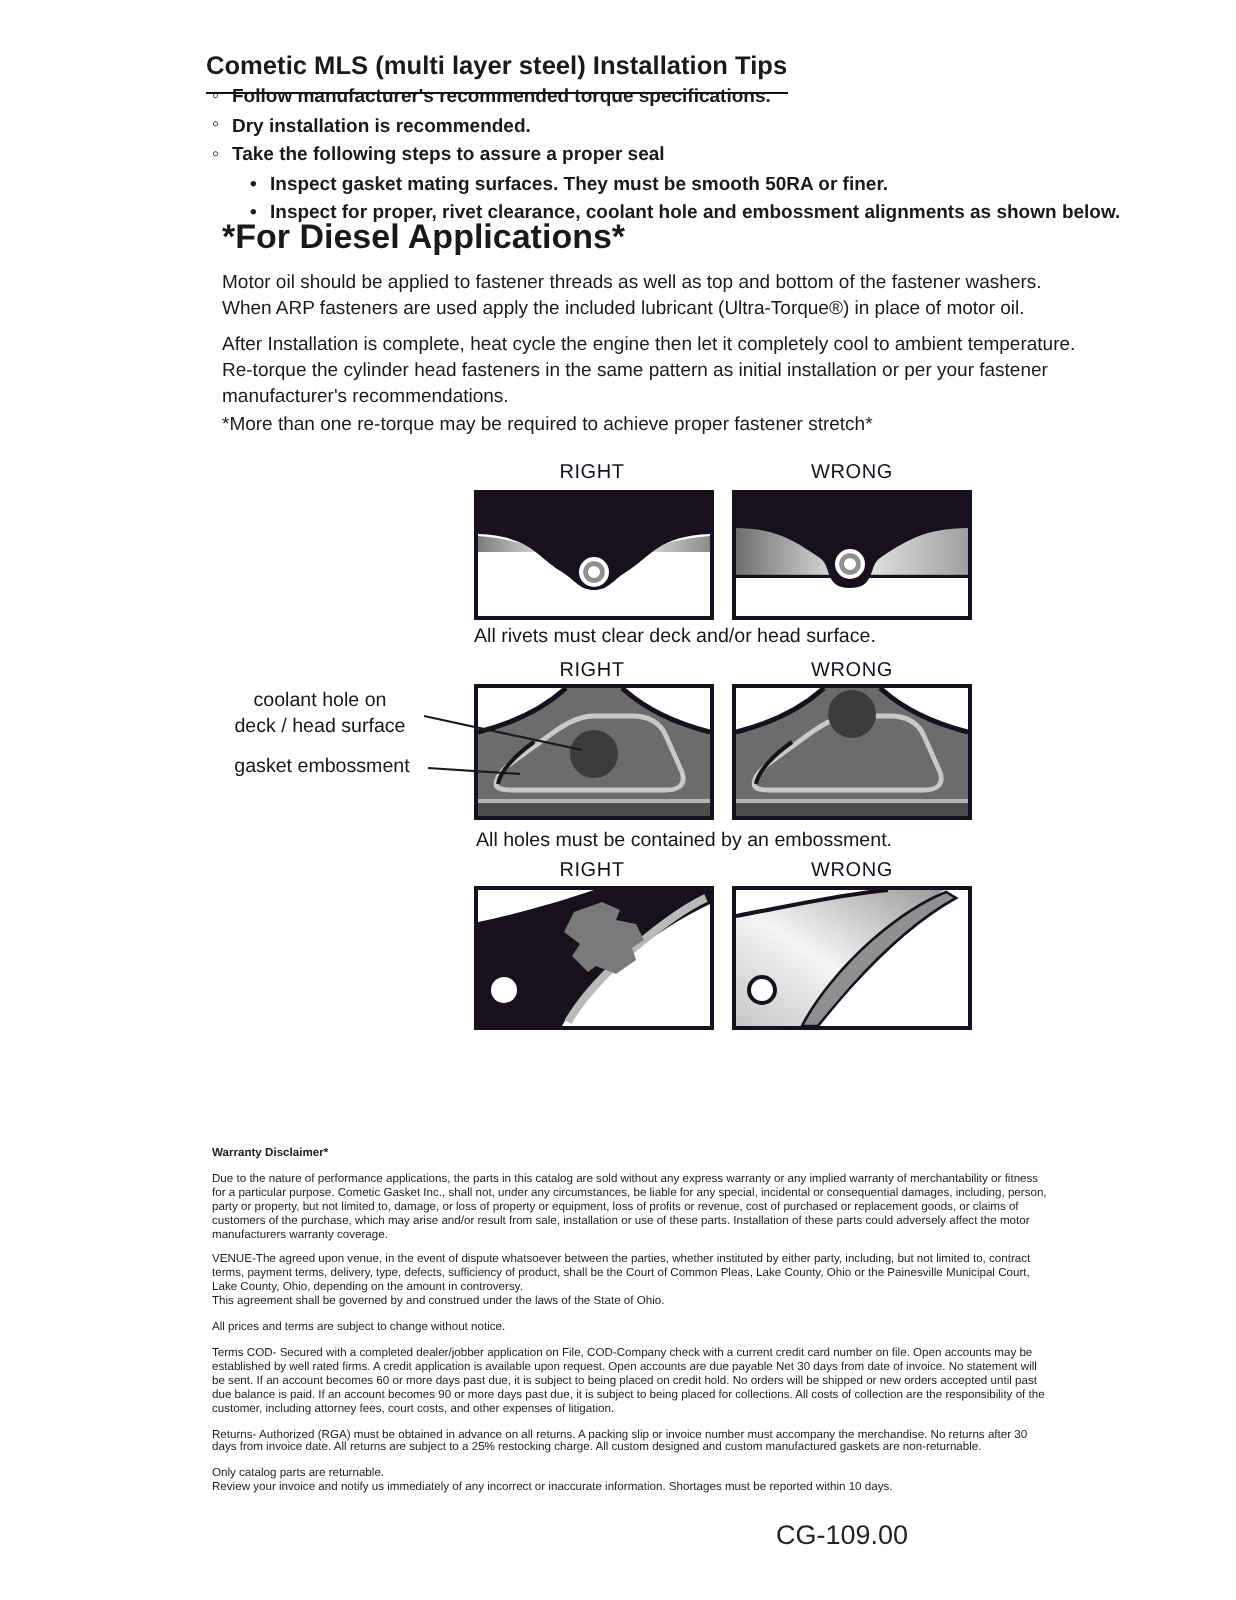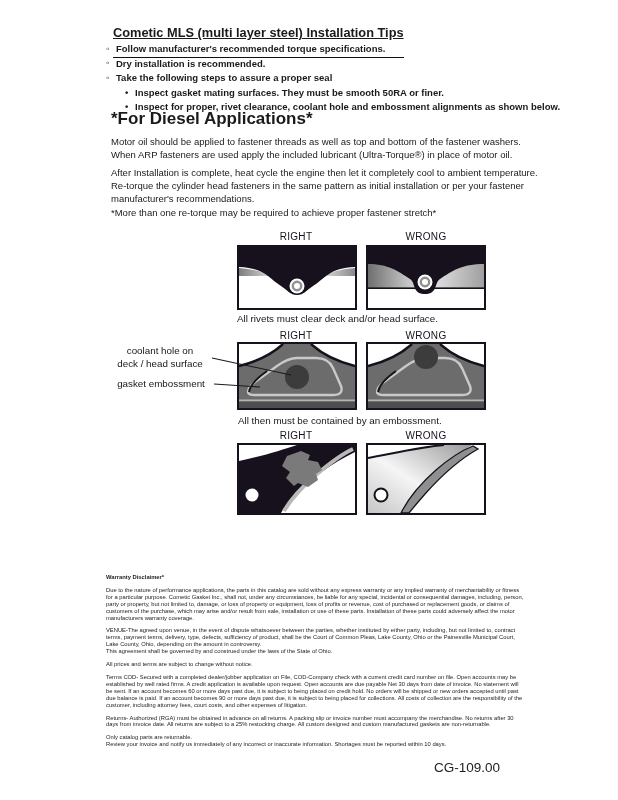--- a/index.html
+++ b/index.html
@@ -1,22 +1,22 @@
 <!DOCTYPE html>
 <html><head>
 <meta charset="utf-8">
 <style>
   html,body{margin:0;padding:0;background:#fff;}
   .page{position:relative;width:618px;height:800px;background:#ffffff;
         font-family:"Liberation Sans",sans-serif;color:#1a1a1a;overflow:hidden;}
   .abs{position:absolute;}
 
   
-  .title{left:113px;top:25px;font-size:12.8px;font-weight:bold;
-         border-bottom:1.6px solid #111;padding-bottom:17px;white-space:nowrap;text-decoration:underline;}
+  .title{left:103px;top:25px;font-size:12.8px;font-weight:bold;
+         border-bottom:1.6px solid #111;padding-bottom:6px;white-space:nowrap;}
   .tips{left:106px;top:42px;font-size:9.5px;line-height:14.6px;font-weight:bold;}
   .tip{position:relative;padding-left:10px;white-space:nowrap;}
   .tip::before{content:"◦";position:absolute;left:0;top:-0.5px;font-size:10px;}
   .sub{margin-left:19px;}
   .sub::before{content:"•";font-size:9.5px;top:0;}
 
   .h2{left:111px;top:109px;font-size:17px;font-weight:bold;}
   .para{left:111px;font-size:9.5px;line-height:13.2px;width:432px;}
   .note{white-space:nowrap;}
 
@@ -27,21 +27,21 @@
   .caption{font-size:9.8px;line-height:12.5px;color:#161616;}
   .side-label{font-size:9.8px;line-height:12.8px;text-align:center;color:#161616;}
   .leader{pointer-events:none;z-index:5;}
 
   
   .disclaimer{left:106px;top:574px;width:420px;font-size:5.8px;line-height:6.9px;color:#1d1d1d;}
   .disclaimer p{margin:0 0 6px 0;}
   .disclaimer p.tight{margin:0;}
   .disclaimer .dh{font-weight:bold;margin-bottom:6px;}
 
-  .pagenum{left:388px;top:760px;font-size:13.5px;color:#222;margin-left:46px;}
+  .pagenum{left:388px;top:760px;font-size:13.5px;color:#222;}
 </style>
 </head>
 <body>
 
 <div class="page">
 
   <div class="abs title">Cometic MLS (multi layer steel) Installation Tips</div>
 
   <div class="abs tips">
     <div class="tip">Follow manufacturer's recommended torque specifications.</div>
@@ -136,21 +136,21 @@
       <path d="M16,51 H94 C101,51 104,48 102,42 L94,24 C91,17 85,14 77,14 L58,14 C51,14 45,17 38,22 L16,38 C11,42 9,45 9,48 C9,50 12,51 16,51 Z" fill="none" stroke="#c9c9c9" stroke-width="2.4"></path>
       <path d="M10,48 C11,42 18,34 28,27" fill="none" stroke="#161616" stroke-width="2"></path>
       <rect x="0" y="55.5" width="116" height="2" fill="#b3b3b3"></rect>
       <rect x="0" y="57.5" width="116" height="6.5" fill="#4e4e4e"></rect>
       <path d="M0,22 C16,18 32,11 44,0" fill="none" stroke="#17101d" stroke-width="2.5"></path>
       <path d="M72,0 C84,11 100,18 116,22" fill="none" stroke="#17101d" stroke-width="2.5"></path>
       <circle cx="58" cy="13" r="12" fill="#3c3c3c"></circle>
     </svg>
   </div>
 
-  <div class="abs caption" style="left:238px;top:415px">All then must be contained by an embossment.</div>
+  <div class="abs caption" style="left:238px;top:415px">All holes must be contained by an embossment.</div>
 
   <div class="abs figlabel" style="left:296px;top:430px">RIGHT</div>
   <div class="abs figlabel" style="left:426px;top:430px">WRONG</div>
 
   <div class="box" style="left:237px;top:443px">
     <svg width="116" height="68" viewBox="0 0 116 68">
       <rect x="0" y="0" width="116" height="68" fill="#fff"></rect>
       <path d="M0,16 C24,11 43,5 58,0 L116,0 V7 C93,18 70,35 54,52 C48,59 44,64 42,68 L0,68 Z" fill="#17101d"></path>
       <path d="M45,66 C52,54 64,41 78,29 C91,18 103,9 114,4" fill="none" stroke="#b9b9b9" stroke-width="4"></path>
       <path d="M48,11 L62,6 L71,10 L69,15 L79,17 L83,25 L77,29 L79,35 L69,42 L59,38 L55,41 L47,33 L51,27 L43,21 L46,15 Z" fill="#7a7a7a"></path>

